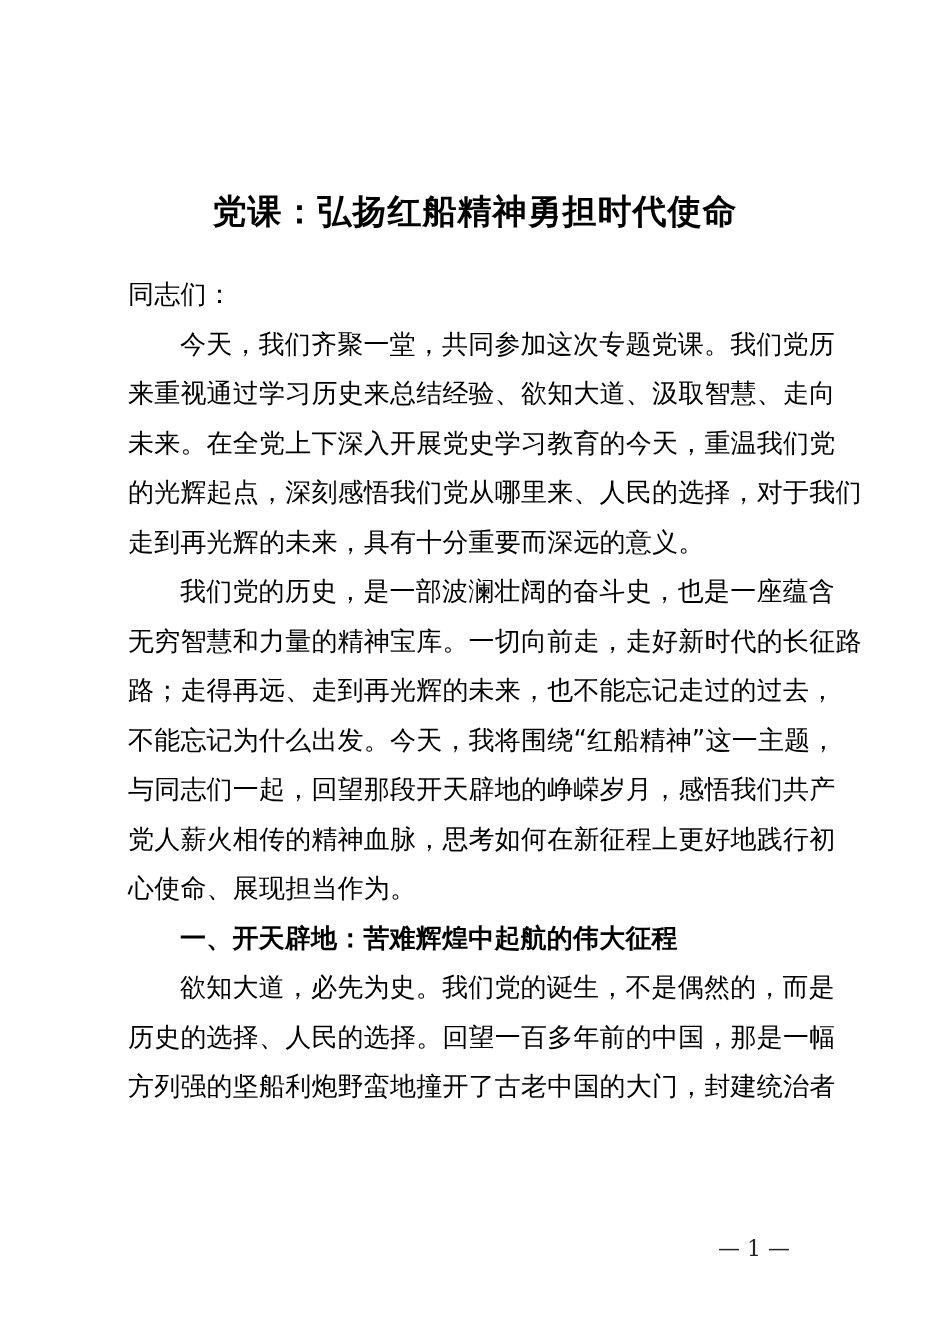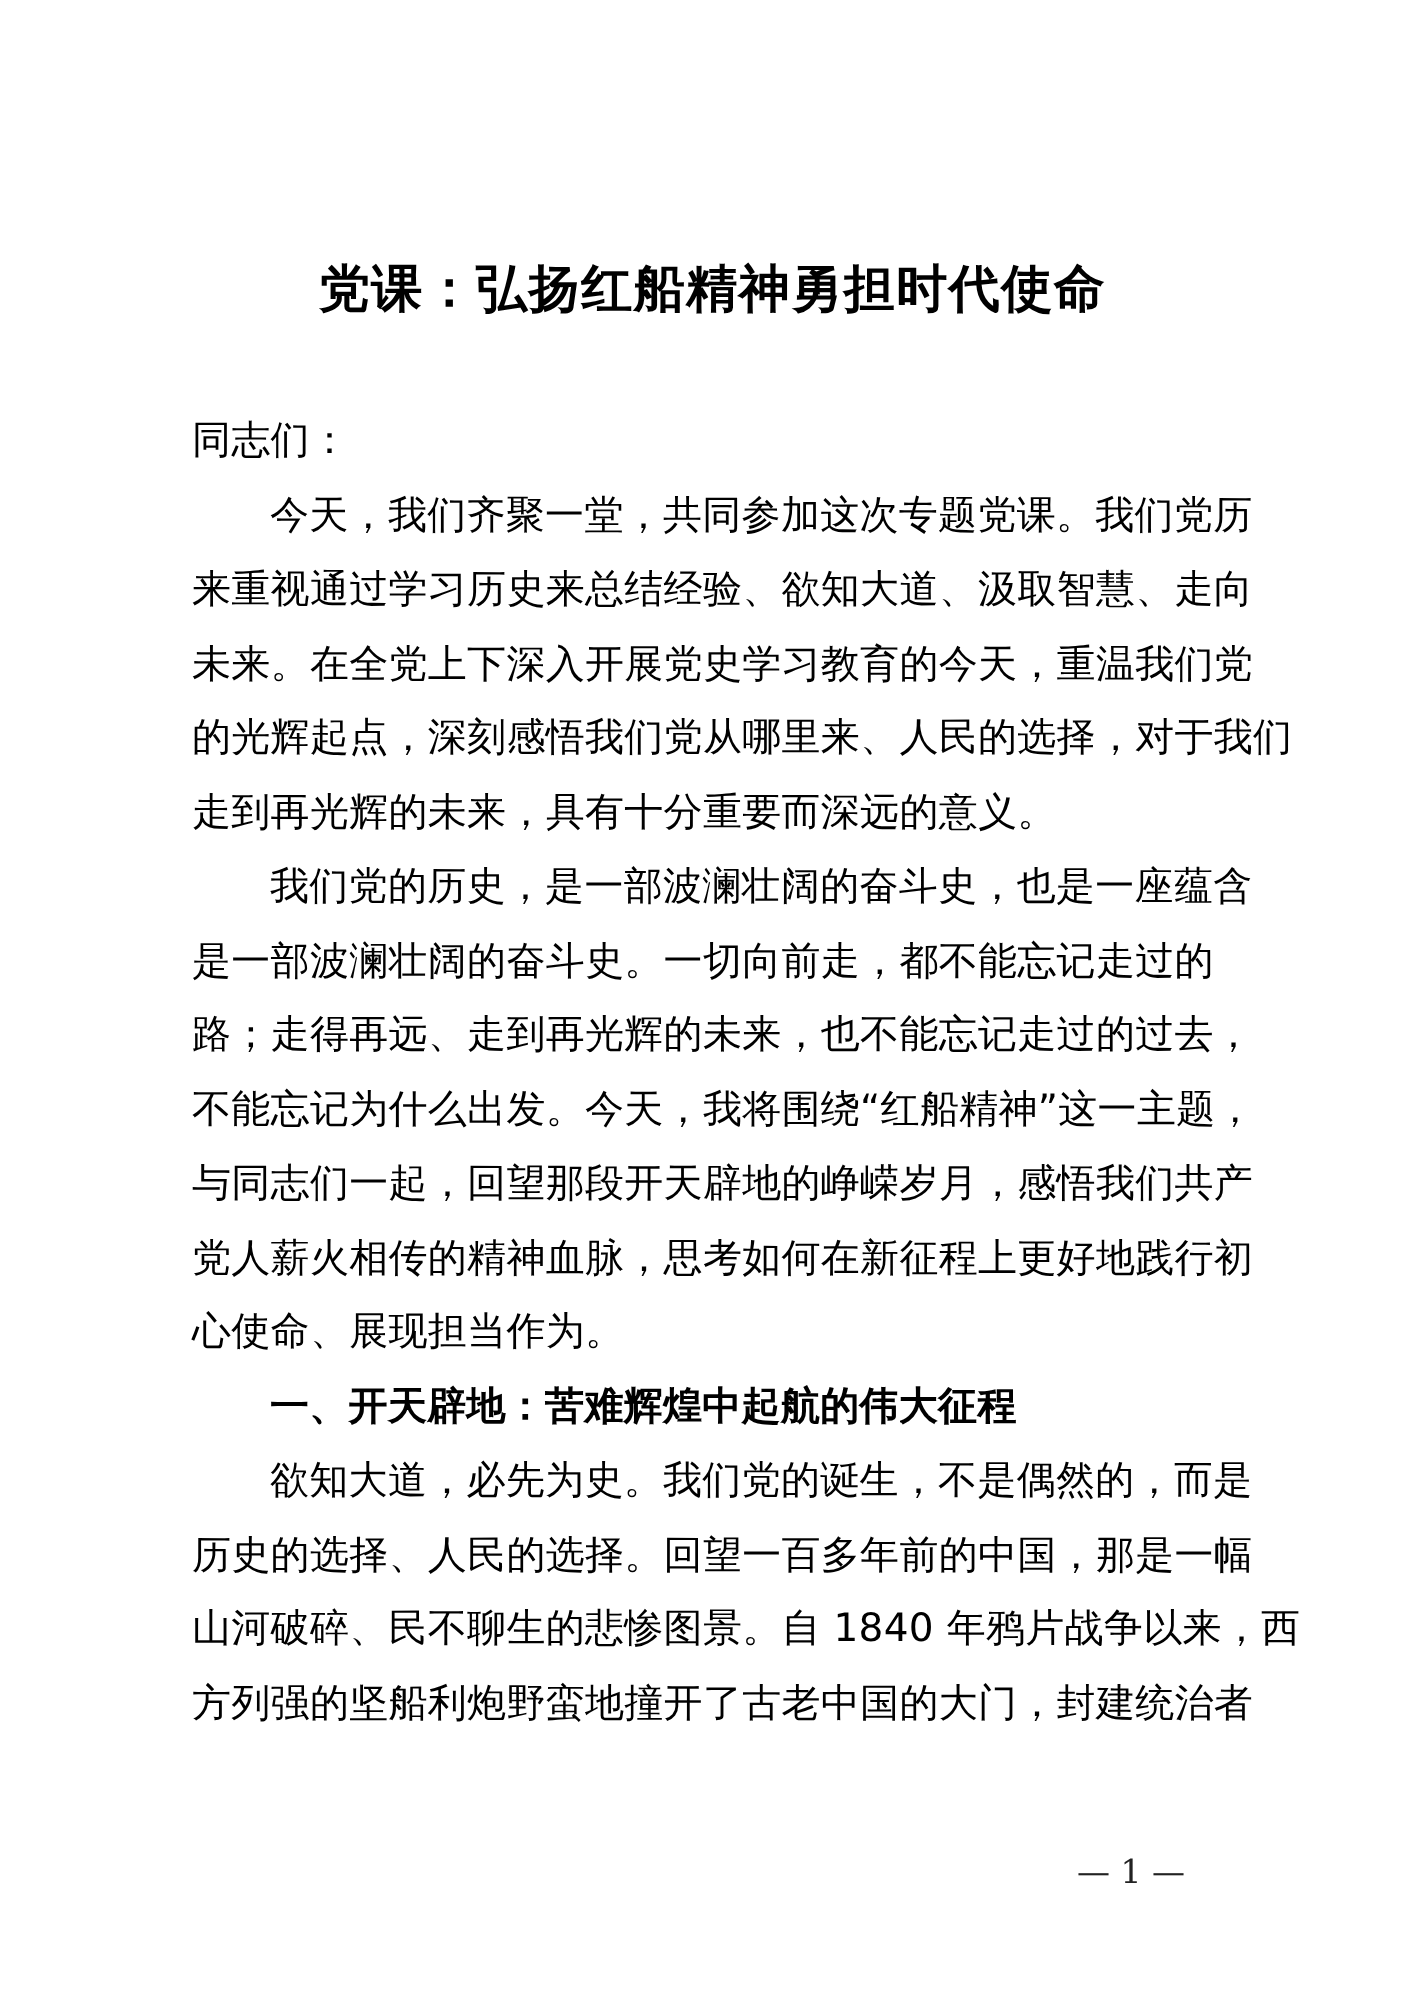--- a/index.html
+++ b/index.html
@@ -1,18 +1,18 @@
 <!DOCTYPE html>
 <html><head>
 <meta charset="utf-8">
 <style>
   html, body { margin: 0; padding: 0; background: #ffffff; }
   body { width: 950px; height: 1344px; position: relative; overflow: hidden;
          font-family: "DejaVu Sans", "Liberation Sans", sans-serif; color: #000; }
-  .title { position: absolute; top: 169px; left: 0; width: 950px; text-align: center;
+  .title { position: absolute; top: 187px; left: 0; width: 950px; text-align: center;
            font-size: 34px; font-weight: bold; line-height: 48px; letter-spacing: 1px; }
   .content { position: absolute; left: 128px; top: 270px; width: 702px; }
   .line { font-size: 26px; line-height: 49.5px; height: 49.5px; white-space: nowrap;
           overflow: visible; letter-spacing: 0.2px; }
   .indent { padding-left: 52px; }
   .heading { font-weight: bold; }
   .footer { position: absolute; top: 1236px; left: 718px; font-family: "DejaVu Serif", "Liberation Serif", serif;
             font-size: 22px; color: #222; }
 </style>
 </head>
@@ -21,26 +21,25 @@
 <div class="title">党课：弘扬红船精神勇担时代使命</div>
 
 <div class="content">
   <div class="line">同志们：</div>
   <div class="line indent">今天，我们齐聚一堂，共同参加这次专题党课。我们党历</div>
   <div class="line">来重视通过学习历史来总结经验、欲知大道、汲取智慧、走向</div>
   <div class="line">未来。在全党上下深入开展党史学习教育的今天，重温我们党</div>
   <div class="line">的光辉起点，深刻感悟我们党从哪里来、人民的选择，对于我们</div>
   <div class="line">走到再光辉的未来，具有十分重要而深远的意义。</div>
   <div class="line indent">我们党的历史，是一部波澜壮阔的奋斗史，也是一座蕴含</div>
-  <div class="line">是一部波澜壮阔的奋斗史。一切向前走，都不能忘记走过的</div>
+  <div class="line">无穷智慧和力量的精神宝库。一切向前走，走好新时代的长征路</div>
   <div class="line">路；走得再远、走到再光辉的未来，也不能忘记走过的过去，</div>
   <div class="line">不能忘记为什么出发。今天，我将围绕“红船精神”这一主题，</div>
   <div class="line">与同志们一起，回望那段开天辟地的峥嵘岁月，感悟我们共产</div>
   <div class="line">党人薪火相传的精神血脉，思考如何在新征程上更好地践行初</div>
   <div class="line">心使命、展现担当作为。</div>
   <div class="line indent heading">一、开天辟地：苦难辉煌中起航的伟大征程</div>
   <div class="line indent">欲知大道，必先为史。我们党的诞生，不是偶然的，而是</div>
   <div class="line">历史的选择、人民的选择。回望一百多年前的中国，那是一幅</div>
-  <div class="line">山河破碎、民不聊生的悲惨图景。自 1840 年鸦片战争以来，西</div>
   <div class="line">方列强的坚船利炮野蛮地撞开了古老中国的大门，封建统治者</div>
 </div>
 
 <div class="footer">— 1 —</div>
 
 </body></html>

